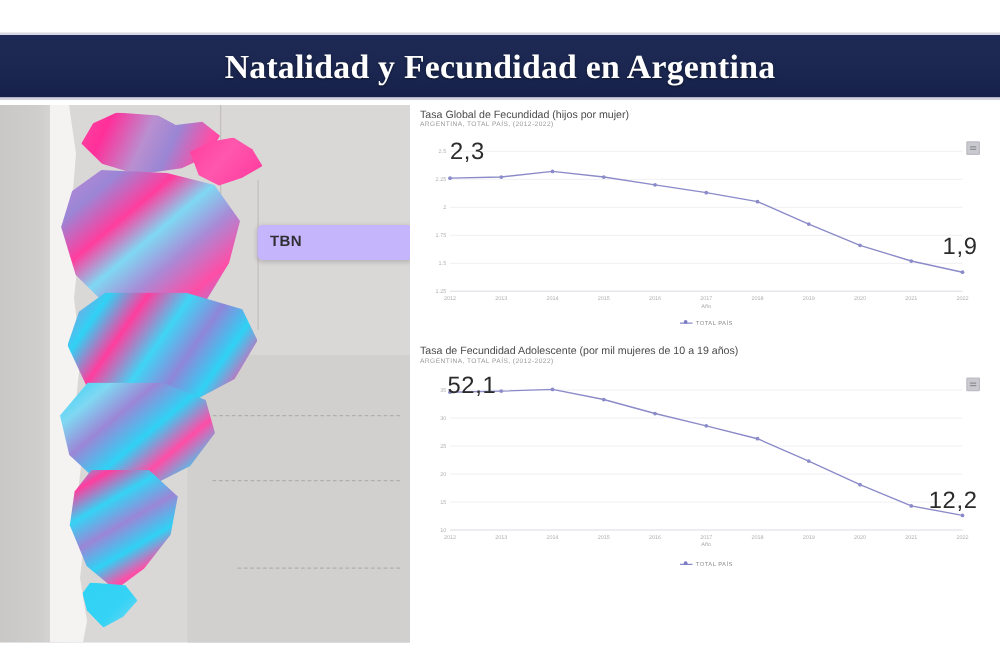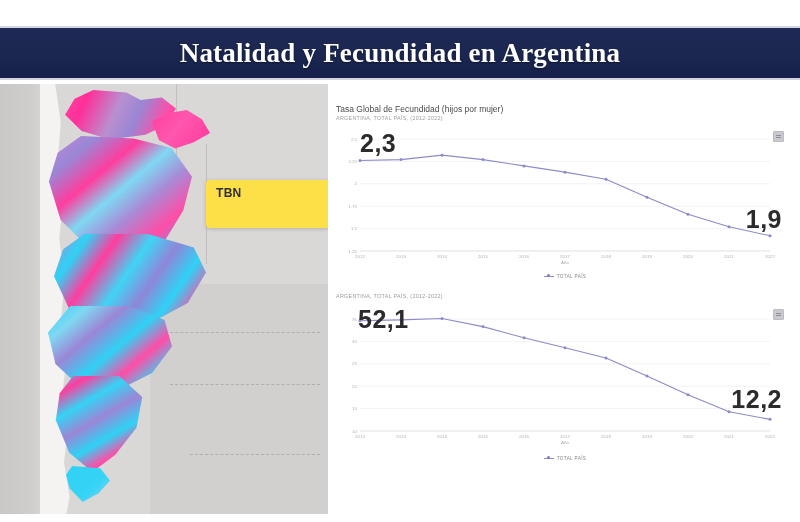--- a/index.html
+++ b/index.html
@@ -70,21 +70,21 @@
                         18% 80%,4% 46%,8% 18%);}
   .arg-tdf{left:66px;top:382px;width:44px;height:36px;
       background:linear-gradient(135deg,#2fd2f5 0%,#35d3f5 60%,#7fd8f3 100%);
       clip-path:polygon(14% 0%,78% 6%,100% 40%,74% 76%,38% 100%,8% 62%,0% 24%);}
 
   .border-line{position:absolute;background:none;border-left:1px solid #b9b7b6;opacity:.75;}
   .dash-line{position:absolute;border-top:1px dashed #a9a7a6;opacity:.8;}
 
   
   .legend{position:absolute;left:206px;top:96px;width:108px;
-      background:#fde047;border-radius:4px;padding:6px 8px 24px 8px;
+      background:#c4b5fd;border-radius:4px;padding:6px 8px 4px 8px;
       box-shadow:0 1px 4px rgba(0,0,0,.18);}
   .legend-title{font-size:12px;font-weight:bold;color:#2e2e33;margin:0 0 4px 2px;
       letter-spacing:.3px;}
   .legend-body{display:flex;gap:6px;}
   .legend-ramp{width:17px;border-radius:1px;
       background:linear-gradient(180deg,
         #2ad4f7 0%,#2ad4f7 11%,
         #4fcdf0 11%,#4fcdf0 22%,
         #7cbbe8 22%,#7cbbe8 33%,
         #9aa8e0 33%,#9aa8e0 44%,
@@ -99,21 +99,21 @@
   
   .charts{position:absolute;left:330px;top:0;width:470px;height:442px;background:#fff;}
   .chart-block{position:relative;width:470px;}
   .chart-title{font-size:8.5px;color:#4a4a4a;margin:0;padding:0 0 1px 6px;font-weight:normal;}
   .chart-sub{font-size:5.3px;color:#9a9a9a;letter-spacing:.35px;padding:0 0 0 6px;margin:0;}
   .plot{position:relative;margin-top:4px;height:148px;}
   .kebab{position:absolute;right:16px;top:6px;width:9px;height:9px;background:#c9c9cf;
       border:1px solid #bcbcc4;border-radius:1px;}
   .kebab::after{content:"";position:absolute;left:1.5px;top:3px;width:5px;height:1px;
       background:#8e8e97;box-shadow:0 2px 0 #8e8e97;}
-  .big-val{position:absolute;font-size:25px;color:#2b2b2b;font-weight:bold;letter-spacing:.5px;}
+  .big-val{position:absolute;font-size:19px;color:#2b2b2b;font-weight:normal;letter-spacing:.5px;}
   .big-left{left:30px;top:4px;}
   .big-right{right:18px;}
   .legend-line{display:flex;align-items:center;justify-content:center;gap:3px;margin-top:1px;}
   .legend-line .swatch{width:10px;height:1.5px;background:#8b8bc9;position:relative;}
   .legend-line .swatch::after{content:"";position:absolute;left:3.5px;top:-1.5px;
       width:3px;height:3px;border-radius:50%;background:#7b7bc4;}
   .legend-line span{font-size:4.6px;color:#8a8a8a;letter-spacing:.4px;}
   svg{display:block;}
 </style>
 </head>
@@ -152,21 +152,21 @@
       <div class="legend">
         <div class="legend-title">TBN</div>
         <div class="legend-body">
           <div class="legend-ramp"></div>
         </div>
       </div>
     </div>
 
     <div class="charts">
 
-      <div class="chart-block" style="padding-top:24px;">
+      <div class="chart-block" style="padding-top:6px;">
         <div class="chart-title">Tasa Global de Fecundidad (hijos por mujer)</div>
         <div class="chart-sub">ARGENTINA, TOTAL PAÍS, (2012-2022)</div>
         <div class="plot">
           <div class="kebab"></div>
           <svg id="svg1" width="470" height="148" viewBox="0 0 470 148">
               <line x1="30" x2="440" y1="126" y2="126" stroke="#eeeef2" stroke-width="0.7"></line>
               <text x="27" y="127.6" text-anchor="end" font-size="4.4" fill="#b0b0b0" font-family="&quot;Liberation Sans&quot;,sans-serif">1.25</text>
               <line x1="30" x2="440" y1="103.6" y2="103.6" stroke="#eeeef2" stroke-width="0.7"></line>
               <text x="27" y="105.19999999999999" text-anchor="end" font-size="4.4" fill="#b0b0b0" font-family="&quot;Liberation Sans&quot;,sans-serif">1.5</text>
               <line x1="30" x2="440" y1="81.2" y2="81.2" stroke="#eeeef2" stroke-width="0.7"></line>
@@ -206,20 +206,21 @@
           <div class="big-val big-left">2,3</div>
           <div class="big-val big-right" style="top:80px;">1,9</div>
         </div>
         <div class="legend-line">
           <span class="swatch"></span>
           <span>TOTAL PAÍS</span>
         </div>
       </div>
 
       <div class="chart-block" style="padding-top:14px;">
+        <div class="chart-title">Tasa de Fecundidad Adolescente (por mil mujeres de 10 a 19 años)</div>
         <div class="chart-sub">ARGENTINA, TOTAL PAÍS, (2012-2022)</div>
         <div class="plot" style="height:152px;">
           <div class="kebab"></div>
           <svg id="svg2" width="470" height="152" viewBox="0 0 470 152">
               <line x1="30" x2="440" y1="128" y2="128" stroke="#eeeef2" stroke-width="0.7"></line>
               <text x="27" y="129.6" text-anchor="end" font-size="4.4" fill="#b0b0b0" font-family="&quot;Liberation Sans&quot;,sans-serif">10</text>
               <line x1="30" x2="440" y1="105.6" y2="105.6" stroke="#eeeef2" stroke-width="0.7"></line>
               <text x="27" y="107.19999999999999" text-anchor="end" font-size="4.4" fill="#b0b0b0" font-family="&quot;Liberation Sans&quot;,sans-serif">15</text>
               <line x1="30" x2="440" y1="83.2" y2="83.2" stroke="#eeeef2" stroke-width="0.7"></line>
               <text x="27" y="84.8" text-anchor="end" font-size="4.4" fill="#b0b0b0" font-family="&quot;Liberation Sans&quot;,sans-serif">20</text>
@@ -249,21 +250,21 @@
               <circle cx="153" cy="23.616000000000028" r="1.5" fill="#8b8bc9"></circle>
               <circle cx="194" cy="34.816" r="1.5" fill="#8b8bc9"></circle>
               <circle cx="235" cy="44.67199999999998" r="1.5" fill="#8b8bc9"></circle>
               <circle cx="276" cy="54.976" r="1.5" fill="#8b8bc9"></circle>
               <circle cx="317" cy="72.89599999999999" r="1.5" fill="#8b8bc9"></circle>
               <circle cx="358" cy="91.71199999999999" r="1.5" fill="#8b8bc9"></circle>
               <circle cx="399" cy="108.73599999999999" r="1.5" fill="#8b8bc9"></circle>
               <circle cx="440" cy="116.352" r="1.5" fill="#8b8bc9"></circle>
             </svg>
           <div class="big-val big-left" style="left:28px;top:2px;">52,1</div>
-          <div class="big-val big-right" style="top:82px;margin-left:18px;">12,2</div>
+          <div class="big-val big-right" style="top:94px;margin-left:18px;">12,2</div>
         </div>
         <div class="legend-line">
           <span class="swatch"></span>
           <span>TOTAL PAÍS</span>
         </div>
       </div>
 
     </div>
   </div>
 </div>

